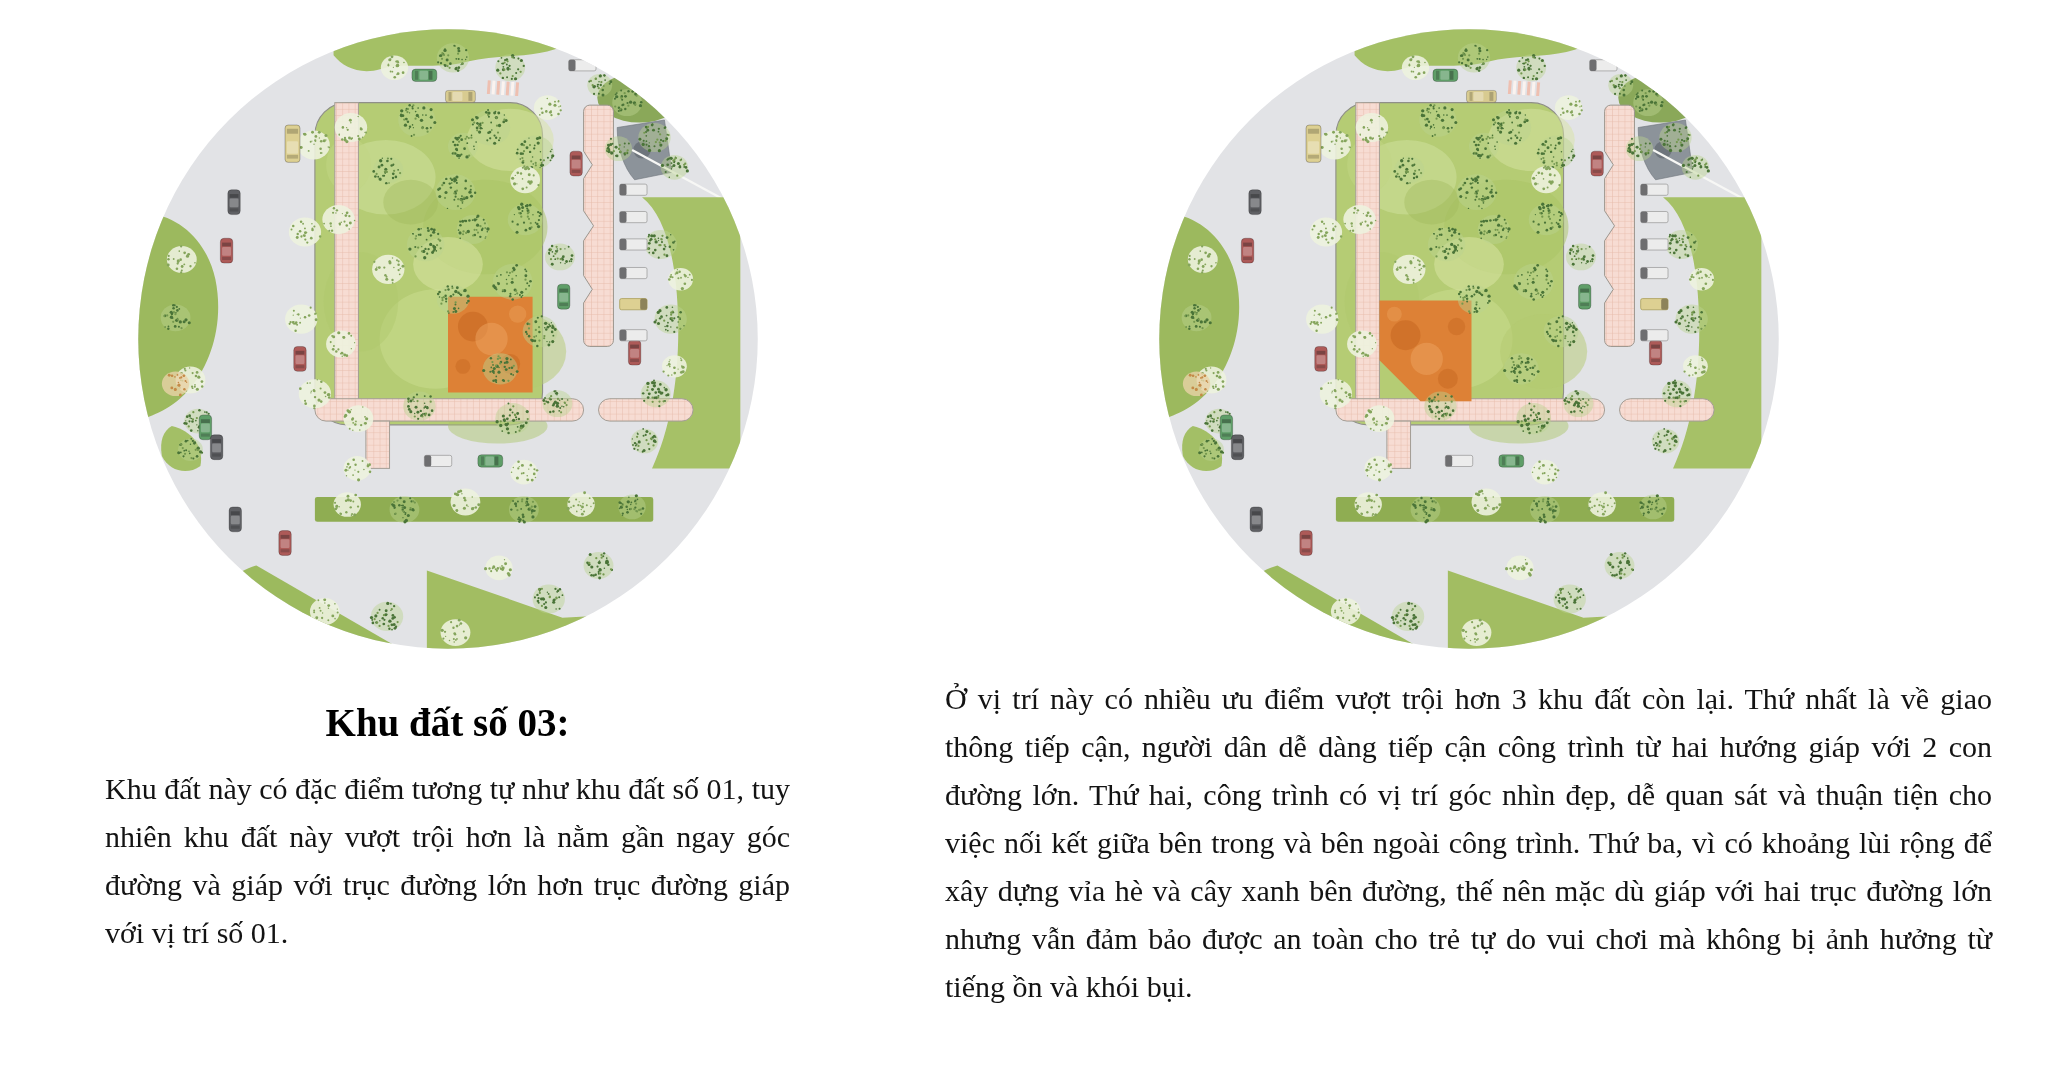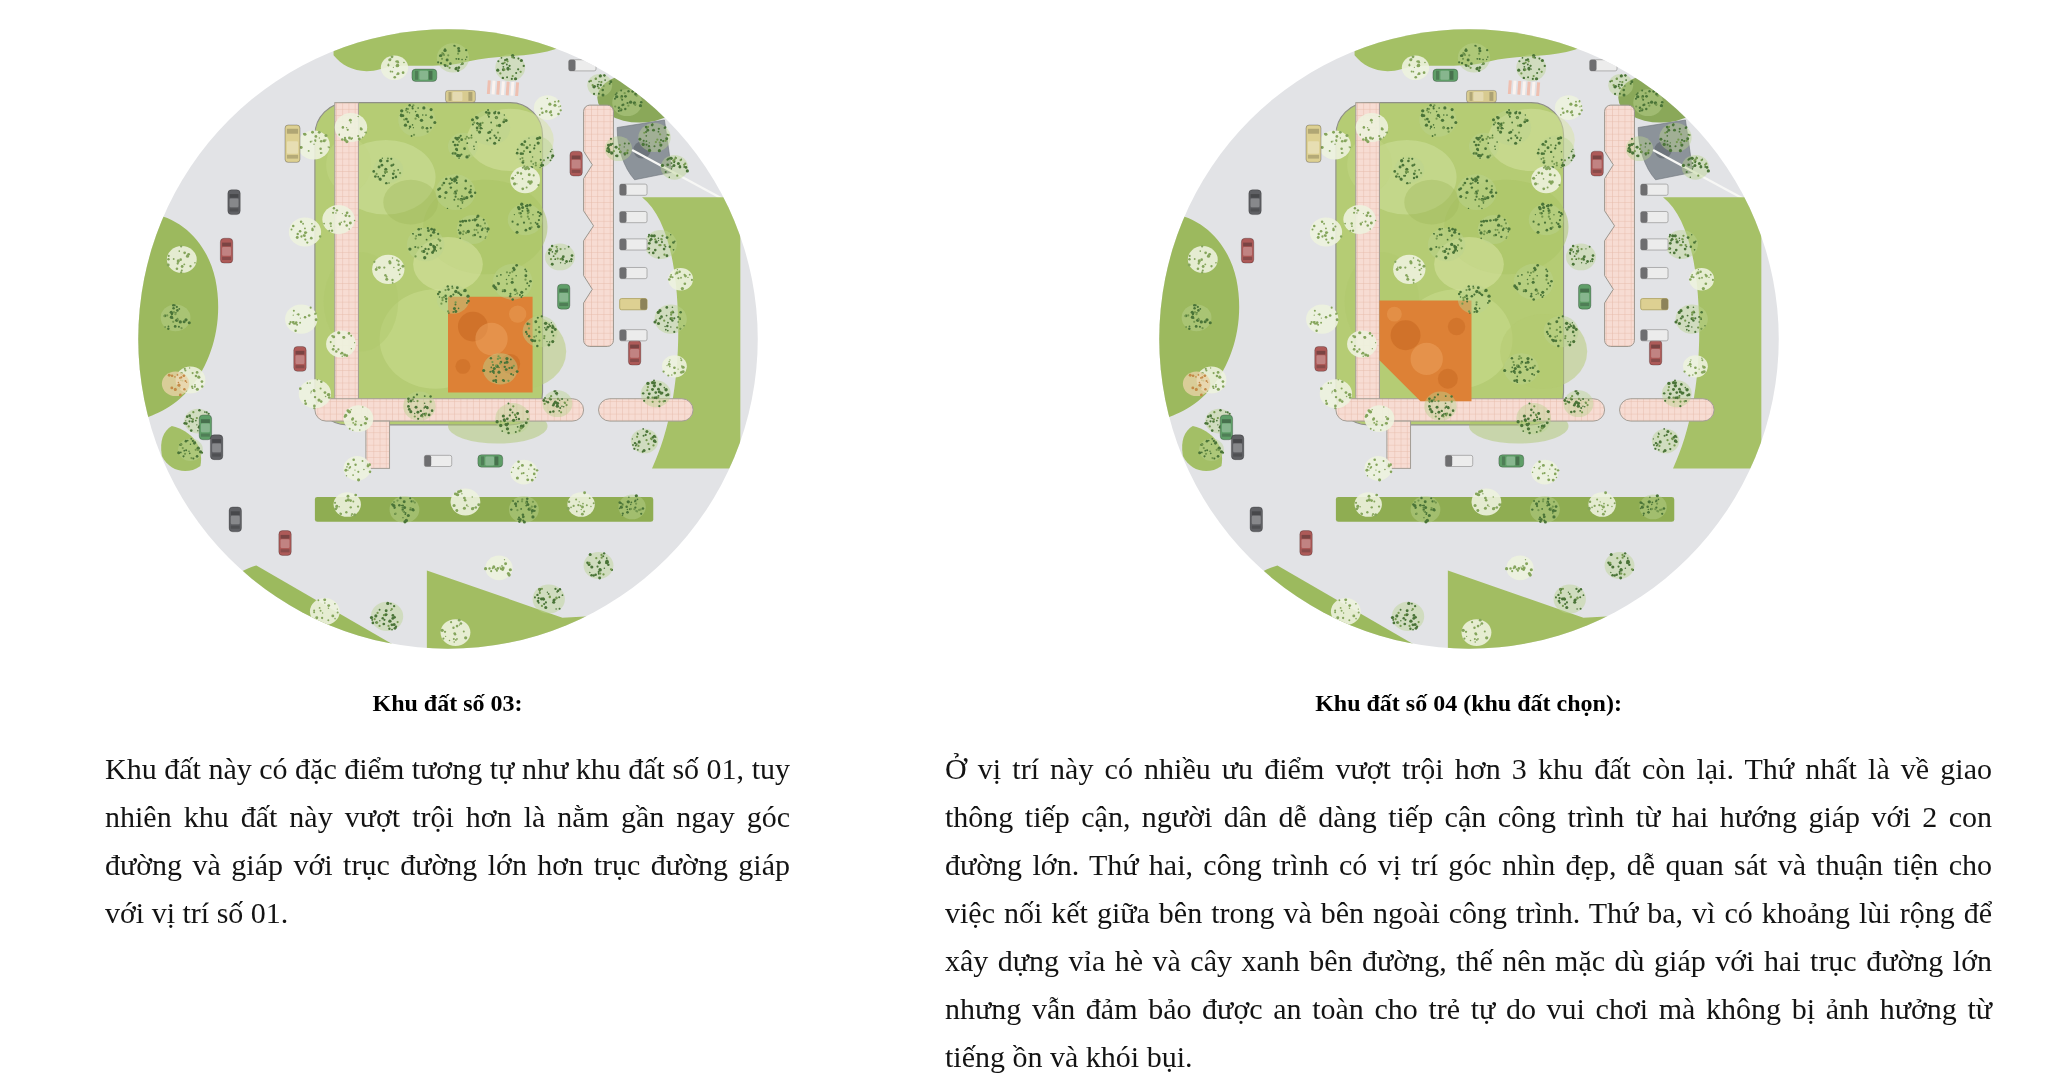--- a/index.html
+++ b/index.html
@@ -3,21 +3,21 @@
 <meta charset="utf-8">
 <style>
   html,body{margin:0;padding:0;background:#ffffff;}
   .page{position:relative;width:2048px;height:1091px;background:#ffffff;overflow:hidden;
         font-family:"Liberation Serif", serif;color:#111;}
   .col{position:absolute;top:28px;}
   #col-left{left:105px;width:685px;}
   #col-right{left:945px;width:1047px;}
   .map-row{display:flex;justify-content:center;}
   svg.map{width:622px;height:622px;display:block;}
-  .caption{margin-top:36px;text-align:center;font-weight:bold;font-size:24px;line-height:34px;color:#000;}
+  .caption{margin-top:56px;text-align:center;font-weight:bold;font-size:39px;line-height:34px;color:#000;}
   .desc{margin-top:25px;font-size:30px;line-height:48px;text-align:justify;text-align-last:left;color:#131313;}
   #asset-defs{position:absolute;width:0;height:0;overflow:hidden;}
 </style>
 </head>
 <body>
 
 <svg id="asset-defs" xmlns="http://www.w3.org/2000/svg" xmlns:xlink="http://www.w3.org/1999/xlink" aria-hidden="true">
   <defs>
     <clipPath id="mapclip">
         <circle cx="250" cy="250" r="249"></circle>
@@ -2124,17 +2124,16 @@
             <circle cx="199" cy="247" r="12" fill="#c4631e" opacity="0.5"></circle>
             <circle cx="233" cy="282" r="8" fill="#c4631e" opacity="0.45"></circle>
             <circle cx="240" cy="240" r="7" fill="#c4631e" opacity="0.4"></circle>
             <circle cx="216" cy="266" r="13" fill="#eda45f" opacity="0.5"></circle>
             <circle cx="190" cy="230" r="6" fill="#eda45f" opacity="0.4"></circle>
           </g>
           <use xlink:href="#plan-over" href="#plan-over"></use>
         </g>
       </svg>
     </div>
-    <div class="caption">Khu đất số 04 (khu đất chọn):</div>
     <div class="desc">Ở vị trí này có nhiều ưu điểm vượt trội hơn 3 khu đất còn lại. Thứ nhất là về giao thông tiếp cận, người dân dễ dàng tiếp cận công trình từ hai hướng giáp với 2 con đường lớn. Thứ hai, công trình có vị trí góc nhìn đẹp, dễ quan sát và thuận tiện cho việc nối kết giữa bên trong và bên ngoài công trình. Thứ ba, vì có khoảng lùi rộng để xây dựng vỉa hè và cây xanh bên đường, thế nên mặc dù giáp với hai trục đường lớn nhưng vẫn đảm bảo được an toàn cho trẻ tự do vui chơi mà không bị ảnh hưởng từ tiếng ồn và khói bụi.</div>
   </div>
 
 </div>
 
 </body></html>

